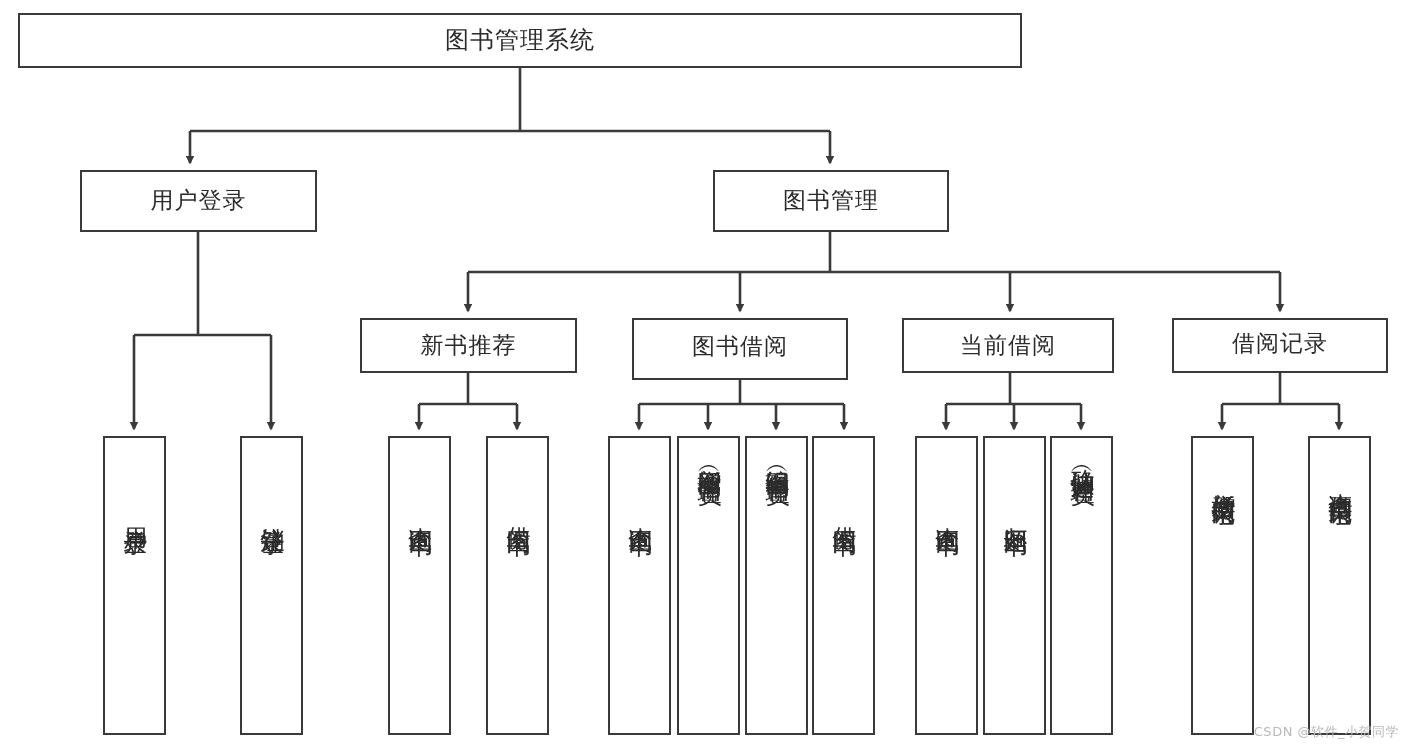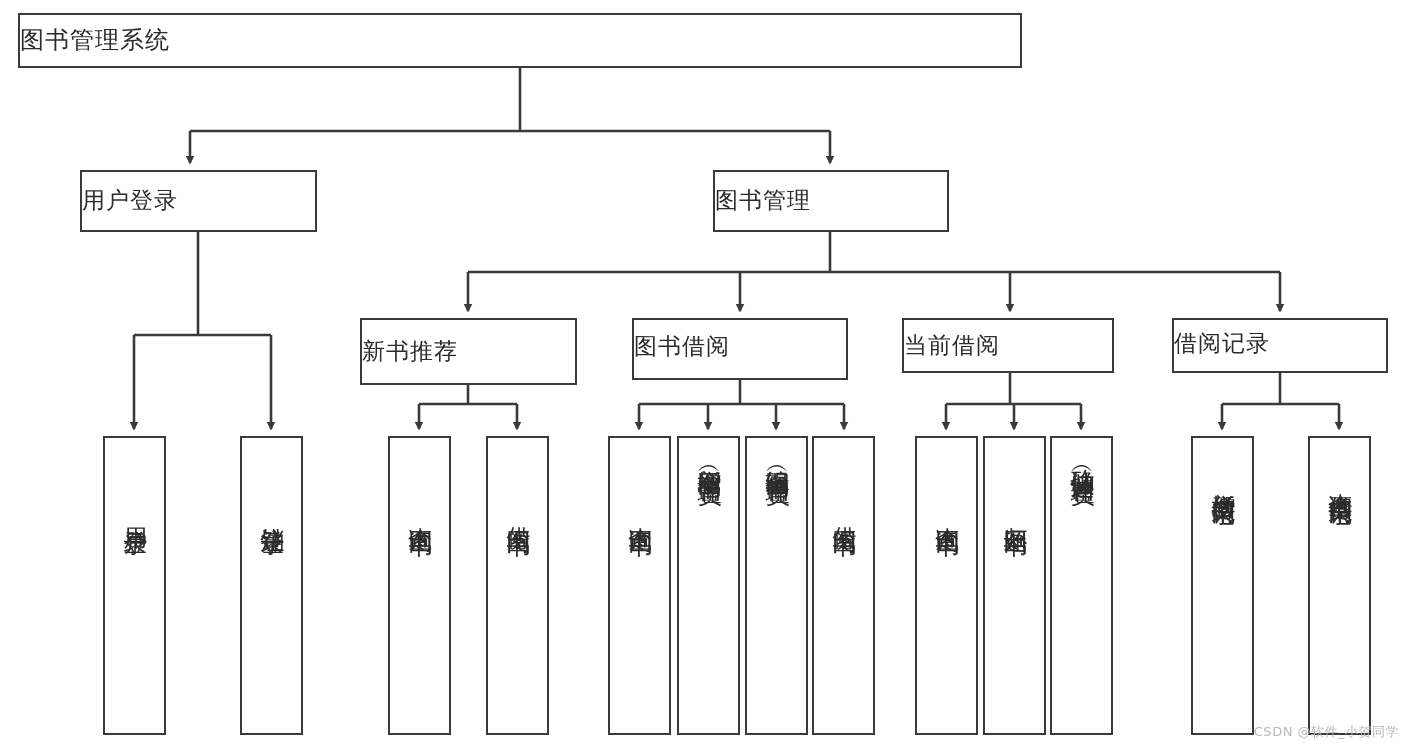--- a/index.html
+++ b/index.html
@@ -26,20 +26,21 @@
     height: 747px;
     pointer-events: none;
   }
   .node-box {
     position: absolute;
     box-sizing: border-box;
     background: #ffffff;
     border: 2.5px solid #3a3a3a;
     display: flex;
     align-items: center;
+    justify-content: center;
     color: #2b2b2b;
     z-index: 2;
   }
   .node-box.horizontal-label {
     font-size: 23px;
     letter-spacing: 1px;
     line-height: 1.2;
   }
   .node-box.root-node {
     font-size: 24px;
@@ -140,21 +141,21 @@
   </div>
 
   <div class="node-box horizontal-label" style="left:80px; top:170px; width:237px; height:62px;">
     <span>用户登录</span>
   </div>
 
   <div class="node-box horizontal-label" style="left:713px; top:170px; width:236px; height:62px;">
     <span>图书管理</span>
   </div>
 
-  <div class="node-box horizontal-label" style="left:360px; top:318px; width:217px; height:67px;">
+  <div class="node-box horizontal-label" style="left:360px; top:318px; width:217px; height:55px;">
     <span>新书推荐</span>
   </div>
 
   <div class="node-box horizontal-label" style="left:632px; top:318px; width:216px; height:62px;font-family:Liberation Mono, monospace;">
     <span>图书借阅</span>
   </div>
 
   <div class="node-box horizontal-label" style="left:902px; top:318px; width:212px; height:55px;">
     <span>当前借阅</span>
   </div>

